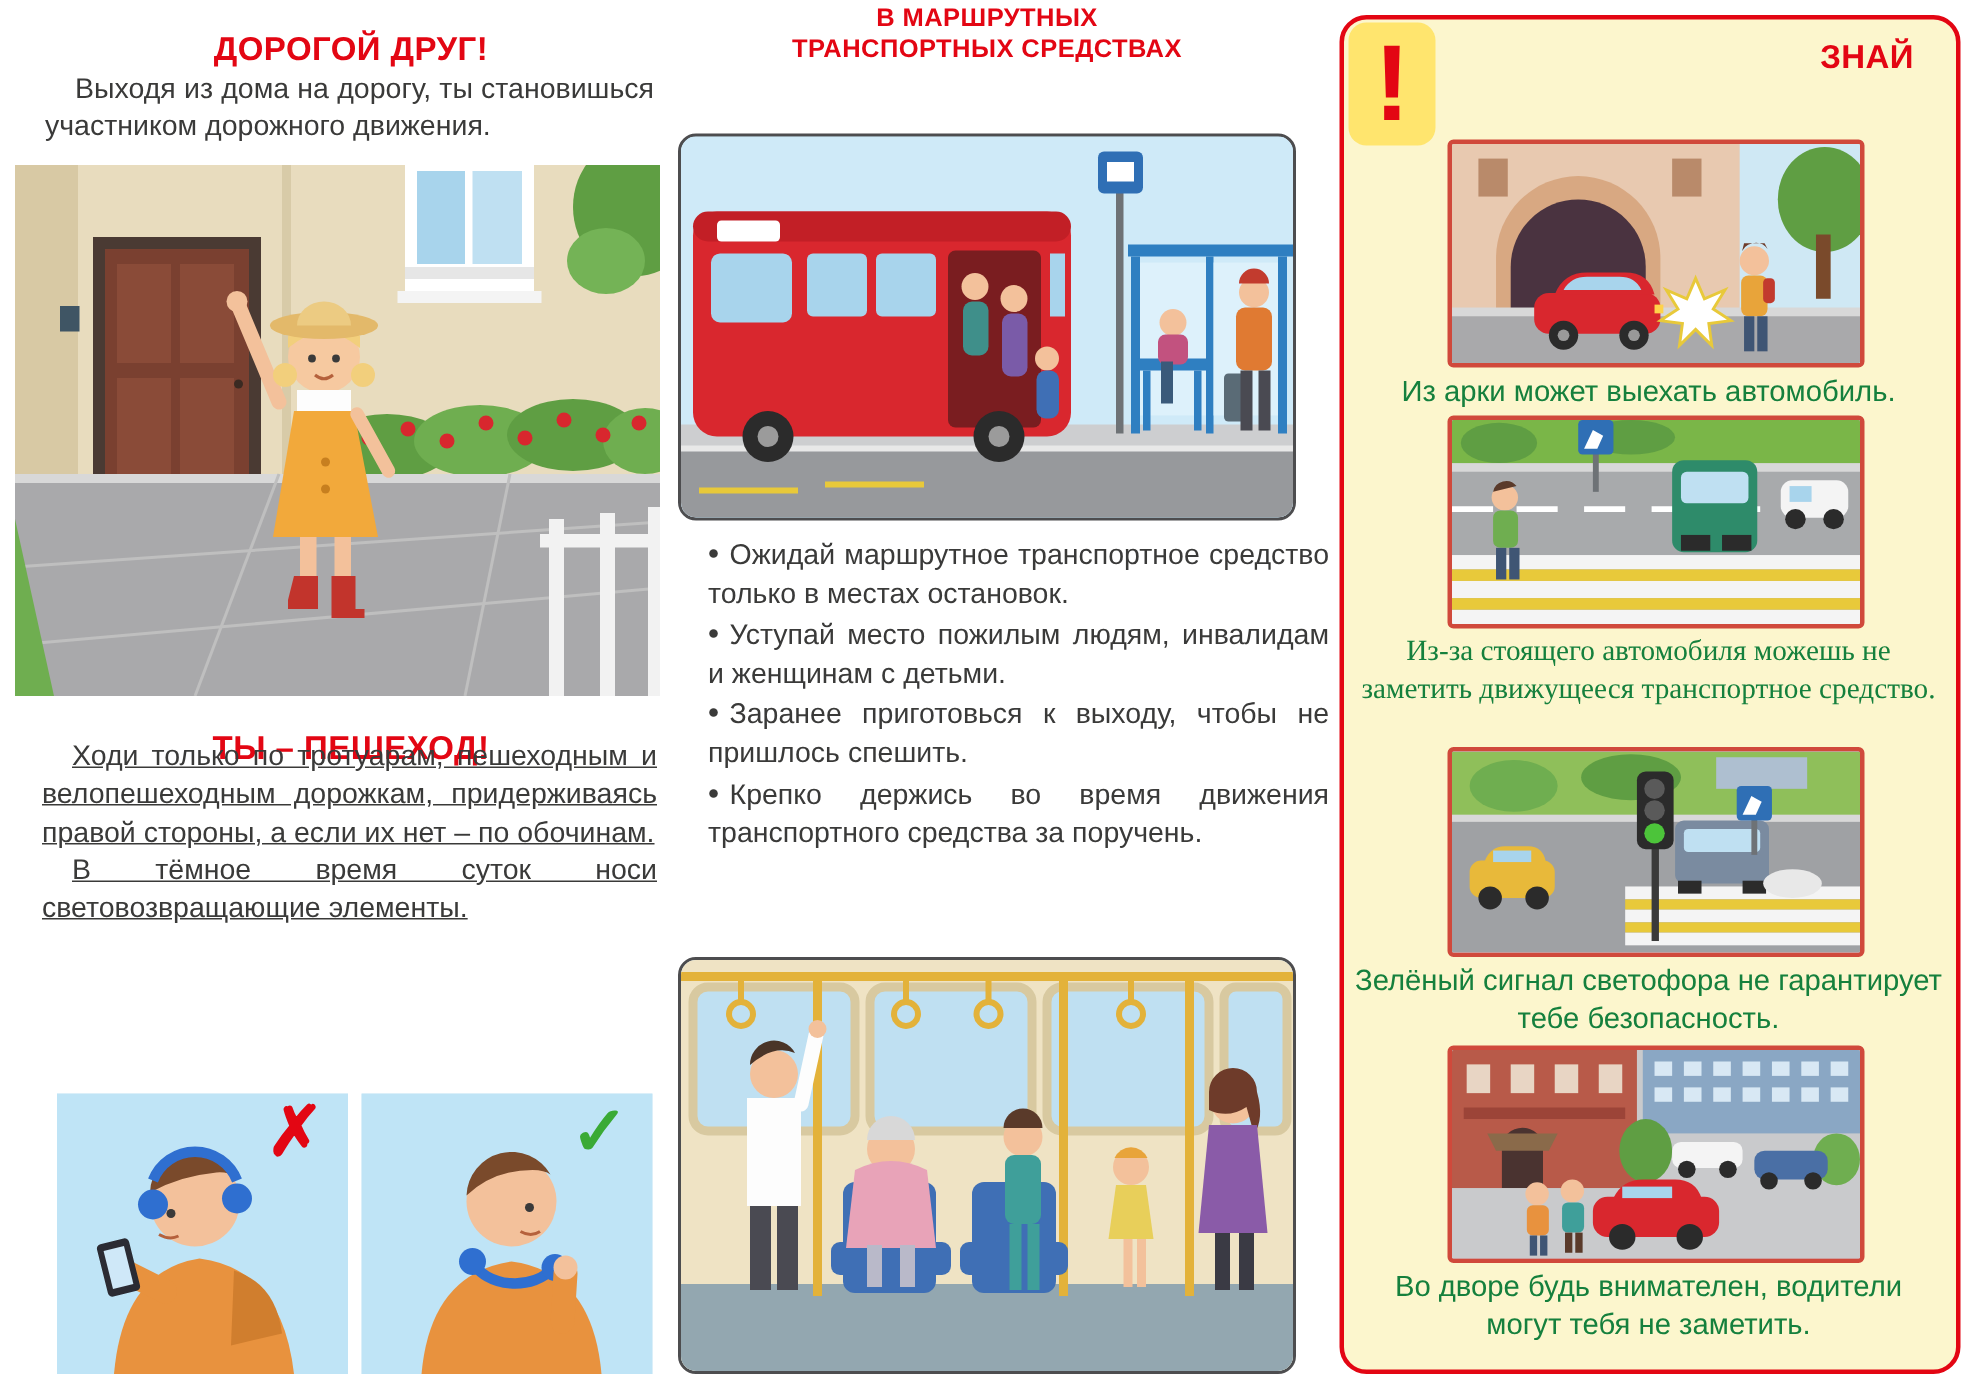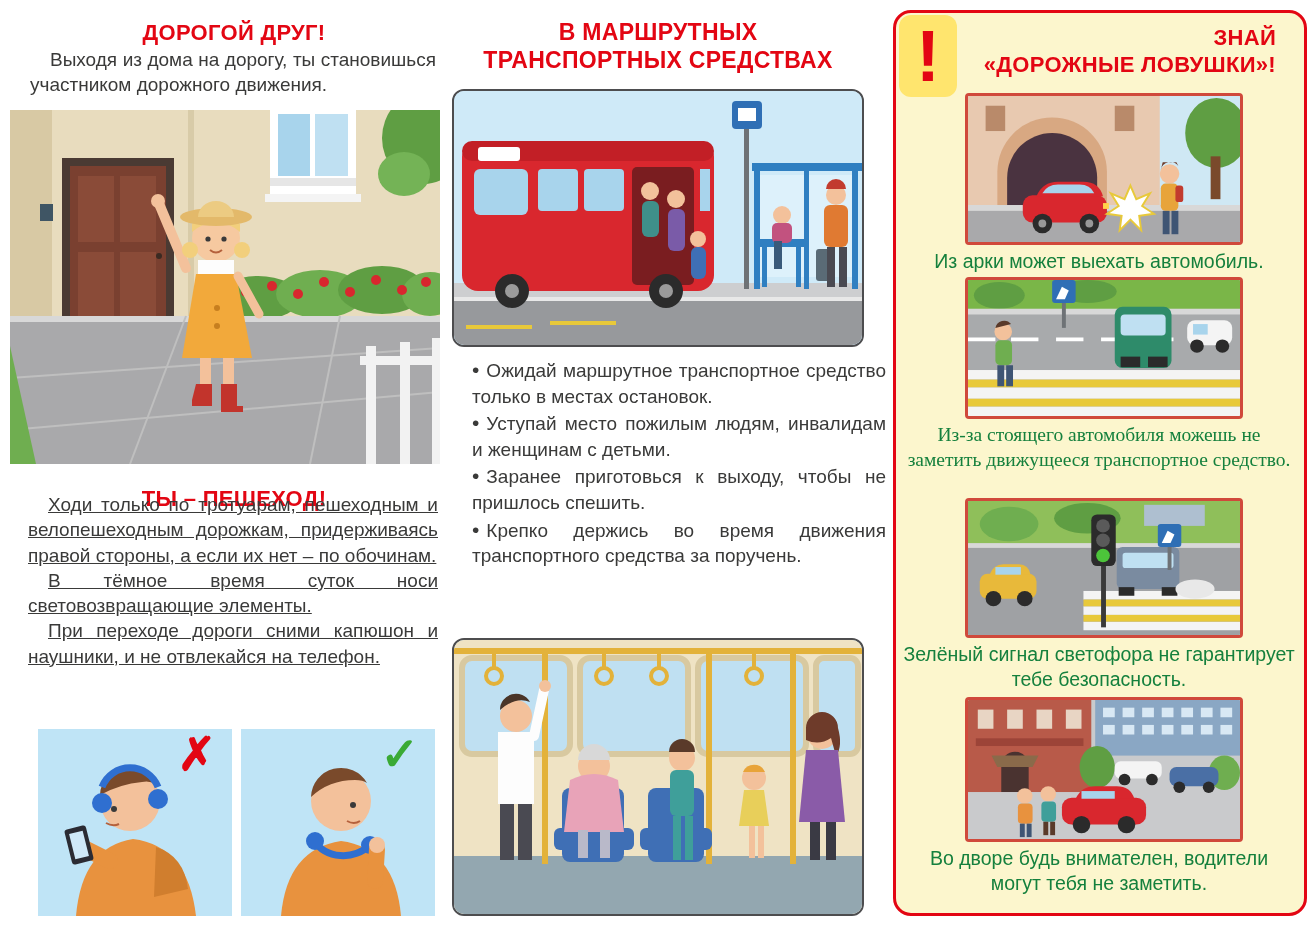--- a/index.html
+++ b/index.html
@@ -18,21 +18,21 @@
   .lt-title2 { position:absolute; left:30px; top:486px; width:408px; }
   .lt-paras2 { position:absolute; left:28px; top:492px; width:410px;text-decoration:underline; }
   .lt-pair   { position:absolute; left:38px; top:729px; width:398px; height:187px; display:flex; gap:9px; }
   .snap { position:relative; width:194px; height:187px; background:#bfe4f6; overflow:hidden; flex:0 0 auto; }
   .snap svg { display:block; width:100%; height:100%; }
   .mark { position:absolute; top:2px; right:16px; font-size:46px; font-weight:bold; line-height:1; }
   .mark-cross { color:#e30613; }
   .mark-check { color:#3aaa35; }
 
   
-  .md-title { position:absolute; left:452px; top:18px; width:412px; font-size:23px; }
+  .md-title { position:absolute; left:452px; top:2px; width:412px; font-size:17px; }
   .md-img { position:absolute; left:452px; width:412px; border:2px solid #4d4d4f; border-radius:12px; overflow:hidden; background:#cfeaf8; }
   .md-img1 { top:89px;  height:258px; }
   .md-img2 { top:638px; height:278px; }
   .md-img svg { display:block; width:100%; height:100%; }
   .md-rules { position:absolute; left:472px; top:356px; width:414px; list-style:none; }
   .md-rules li { font-size:19px; line-height:1.33; text-align:justify; color:#3a3a39; }
   .md-rules .dot { font-size:21px; padding-right:7px; }
 
   
   .rt-panel { position:absolute; left:893px; top:10px; width:414px; height:906px; background:#fcf6cd;
@@ -140,21 +140,20 @@
         <path d="M186 274 h16 v22 h-20 v-6 Z" fill="#c2342c"></path>
         <path d="M211 274 h16 v22 h6 v6 h-22 Z" fill="#c2342c"></path>
       </svg>
     </div>
 
     <h2 class="red-title lt-title2">ТЫ – ПЕШЕХОД!</h2>
 
     <div class="body-text lt-paras2">
       <p>Ходи только по тротуарам, пешеходным и велопешеходным дорожкам, придерживаясь правой стороны, а если их нет – по обочинам.</p>
       <p>В тёмное время суток носи световозвращающие элементы.</p>
-      <p>При переходе дороги сними капюшон и наушники, и не отвлекайся на телефон.</p>
     </div>
 
     <div class="lt-pair">
       <figure class="snap">
         <svg viewBox="0 0 194 187" preserveAspectRatio="none">
           <rect width="194" height="187" fill="#bfe4f6"></rect>
           <path d="M38 187 Q44 118 95 110 Q150 117 158 187 Z" fill="#e8923e"></path>
           <path d="M118 118 q28 9 32 42 l-34 8 Z" fill="#d07e2e"></path>
           <circle cx="92" cy="72" r="30" fill="#f3c19b"></circle>
           <path d="M62 66 a30 30 0 0 1 58 -10 q-8 -5 -16 -3 q-22 2 -42 13 Z" fill="#7a4a2b"></path>
@@ -321,21 +320,20 @@
       </svg>
     </div>
   </section>
 
   <section>
     <div class="rt-panel"></div>
     <div class="rt-excl">!</div>
 
     <h2 class="red-title rt-title">
       <span>ЗНАЙ</span><br>
-      <span>«ДОРОЖНЫЕ ЛОВУШКИ»!</span>
     </h2>
 
     <figure class="rt-fig rt-fig1">
       <svg viewBox="0 0 278 150" preserveAspectRatio="none">
         <rect width="278" height="150" fill="#e8c9b0"></rect>
         <rect x="196" y="0" width="82" height="150" fill="#cfe8f4"></rect>
         <ellipse cx="254" cy="38" rx="32" ry="36" fill="#5f9e43"></ellipse>
         <rect x="248" y="62" width="10" height="44" fill="#7a4a2b"></rect>
         <rect x="18" y="10" width="20" height="26" fill="#b98a6a"></rect>
         <rect x="150" y="10" width="20" height="26" fill="#b98a6a"></rect>

